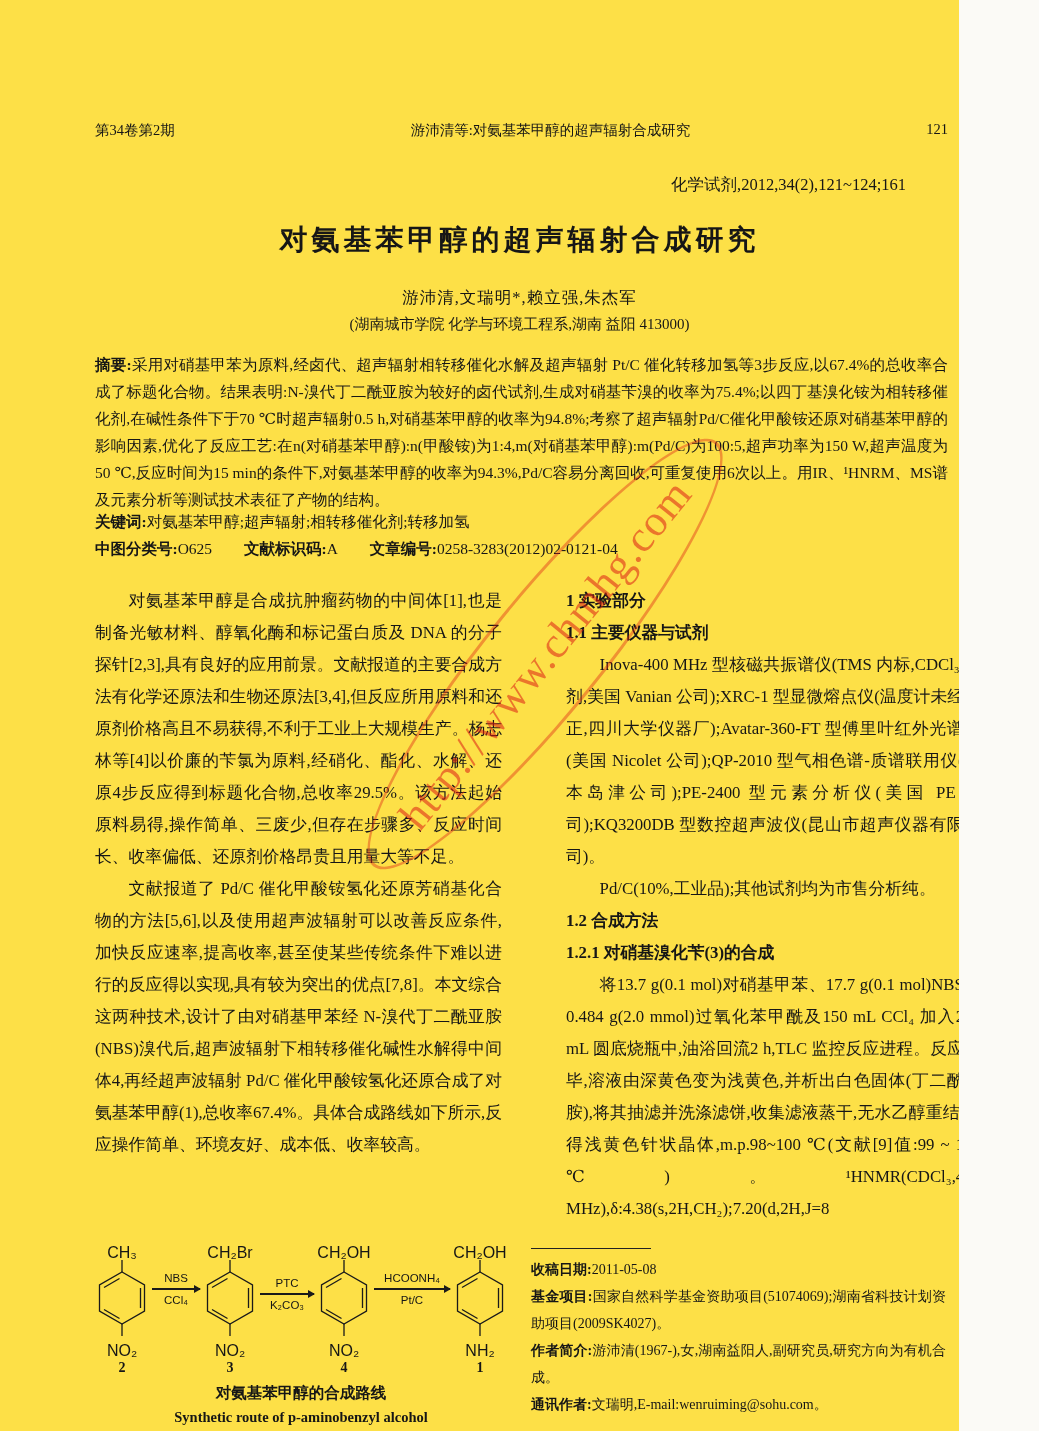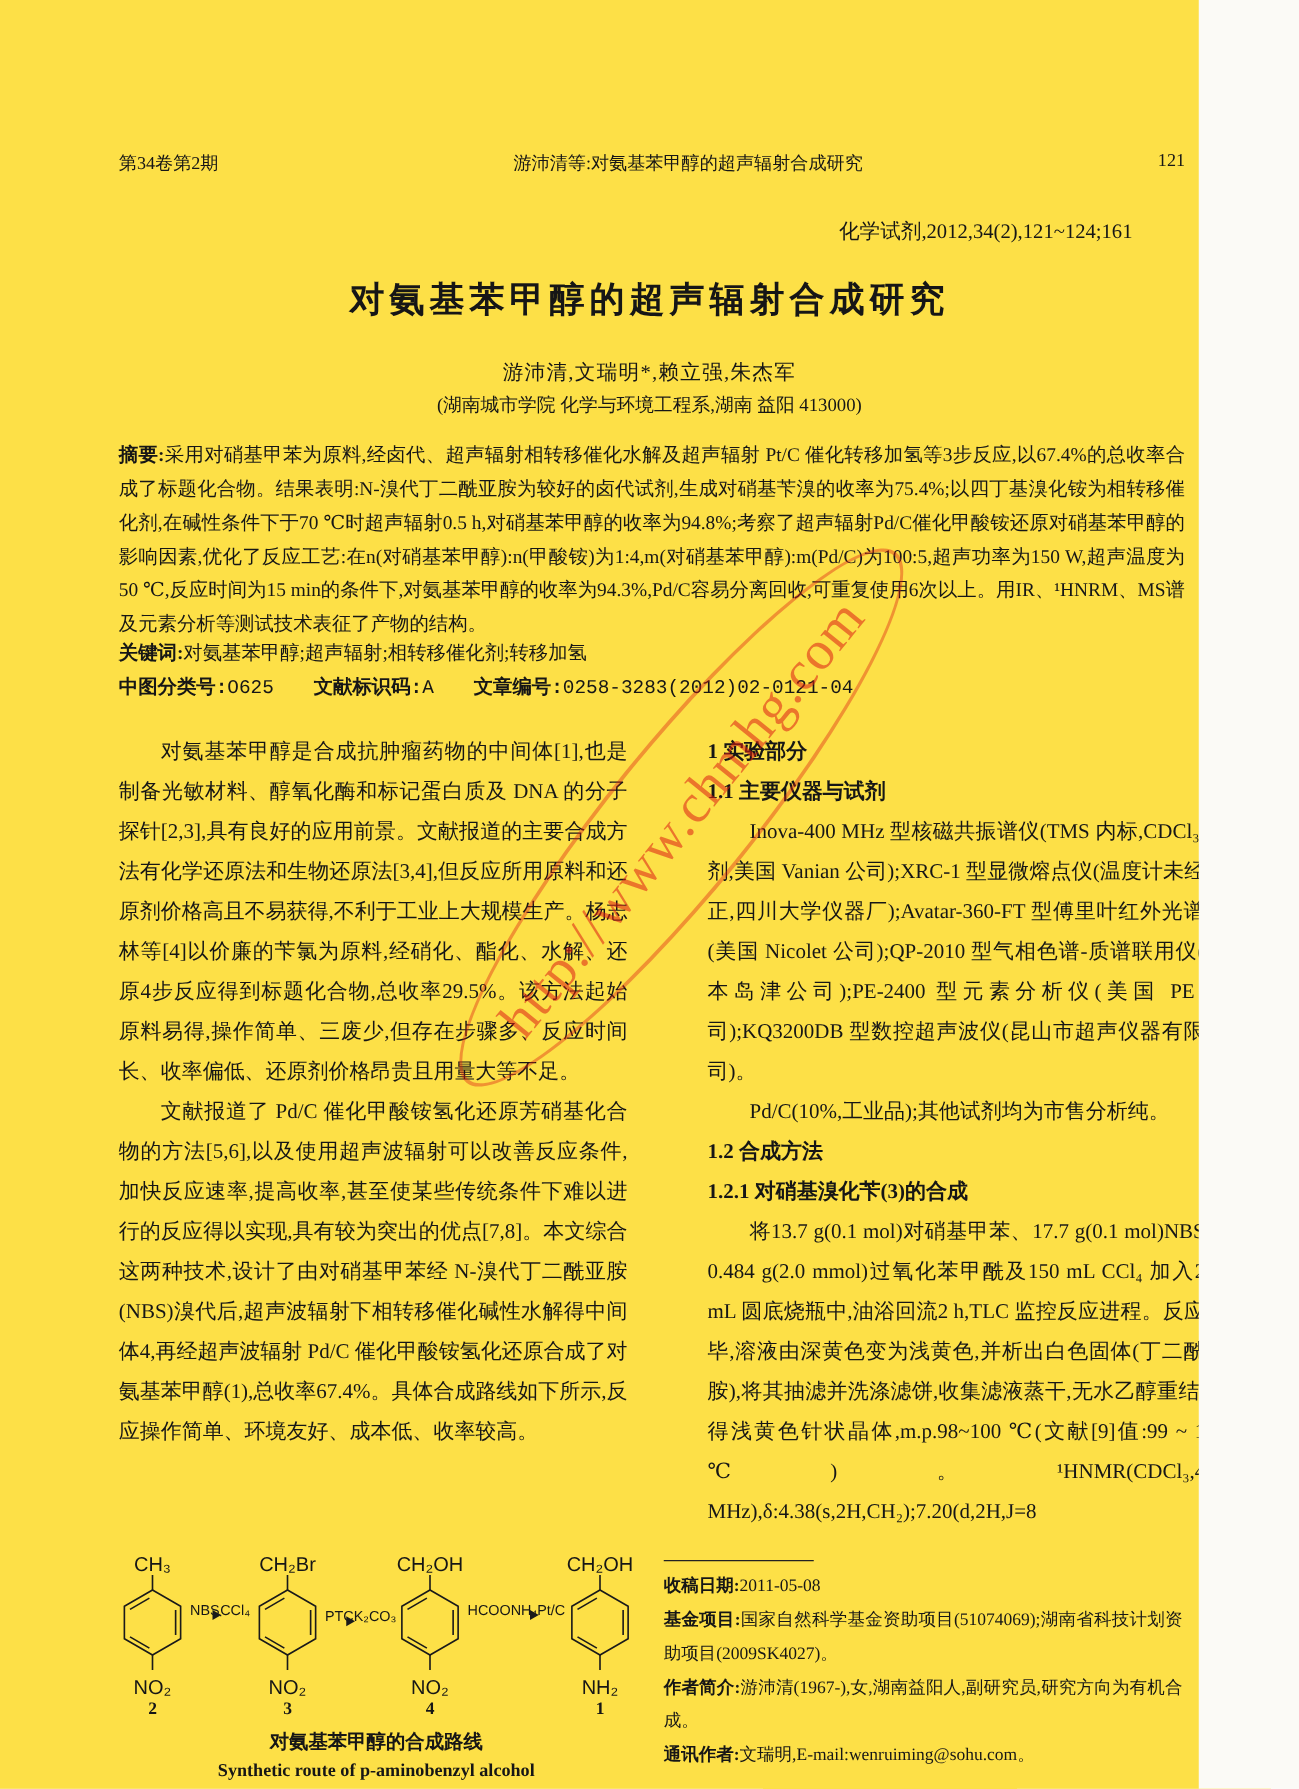--- a/index.html
+++ b/index.html
@@ -13,36 +13,36 @@
   .title { position:absolute; top:221px; left:0; width:1039px; margin:0; text-align:center;
            font-size:28px; font-weight:bold; letter-spacing:4px; }
   .authors { position:absolute; top:287px; left:0; width:1039px; text-align:center;
              font-size:16.5px; letter-spacing:1px; }
   .affiliation { position:absolute; top:315px; left:0; width:1039px; text-align:center; font-size:15px; }
 
   .abstract { position:absolute; top:351px; left:95px; width:853px; margin:0;
               font-size:15.5px; line-height:27px; text-align:justify; }
   .keywords { position:absolute; top:512px; left:95px; width:853px; margin:0; font-size:15.5px; }
   .meta { position:absolute; top:539px; left:95px; width:853px; margin:0; font-size:15.5px; }
-  .meta .seg { margin-right:28px; white-space:nowrap;font-family:Liberation Mono, monospace; }
+  .meta .seg { margin-right:28px; white-space:nowrap; }
   b { font-weight:bold; }
 
   .col { position:absolute; top:585px; font-size:16.8px; line-height:32px; text-align:justify; }
   .col-left  { left:95px;  width:407px; }
   .col-right { left:531px; width:415px;margin-left:35px; }
   .body-para { margin:0; text-indent:2em; }
   .sec-heading { margin:0; font-weight:bold; }
 
   .scheme { position:absolute; top:1246px; left:92px; width:418px; display:flex;
             justify-content:space-between; align-items:center; }
   .struct { display:flex; flex-direction:column; align-items:center; width:60px; }
   .formula { font-size:16px; line-height:14px; font-family:"Liberation Sans","DejaVu Sans",sans-serif; white-space:nowrap; }
   .struct-num { font-size:14px; font-weight:bold; margin-top:2px; }
   .ring line, .ring polygon { stroke:#1a1a1a; stroke-width:1.3; fill:none; }
-  .rxn-arrow { display:flex; align-items:flex-end; margin-bottom:44px; }
+  .rxn-arrow { display:flex; flex-direction:column; align-items:center; margin-bottom:44px; }
   .rxn-arrow.a1 { width:48px; } .rxn-arrow.a2 { width:54px;margin-top:10px; } .rxn-arrow.a3 { width:76px; }
   .arr-above,.arr-below { font-size:11.5px; line-height:14px;
             font-family:"Liberation Sans","DejaVu Sans",sans-serif; white-space:nowrap; }
   .arr-shaft { width:100%; height:1.5px; background:#1a1a1a; position:relative; margin:3px 0 3px; }
   .arr-head { position:absolute; right:-1px; top:-3.5px; width:0; height:0;
               border-left:7px solid #1a1a1a; border-top:4px solid transparent; border-bottom:4px solid transparent; }
 
   .scheme-caption-zh { position:absolute; top:1383px; left:95px; width:412px; text-align:center;
                        font-size:15.5px; font-weight:bold; }
   .scheme-caption-en { position:absolute; top:1409px; left:95px; width:412px; text-align:center;

